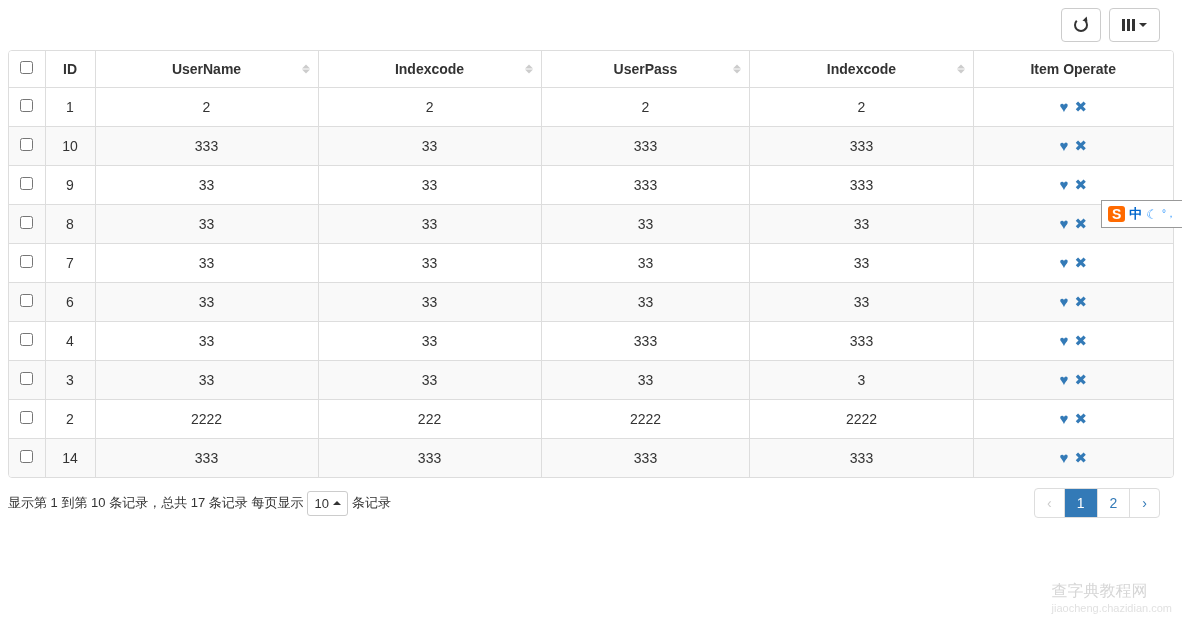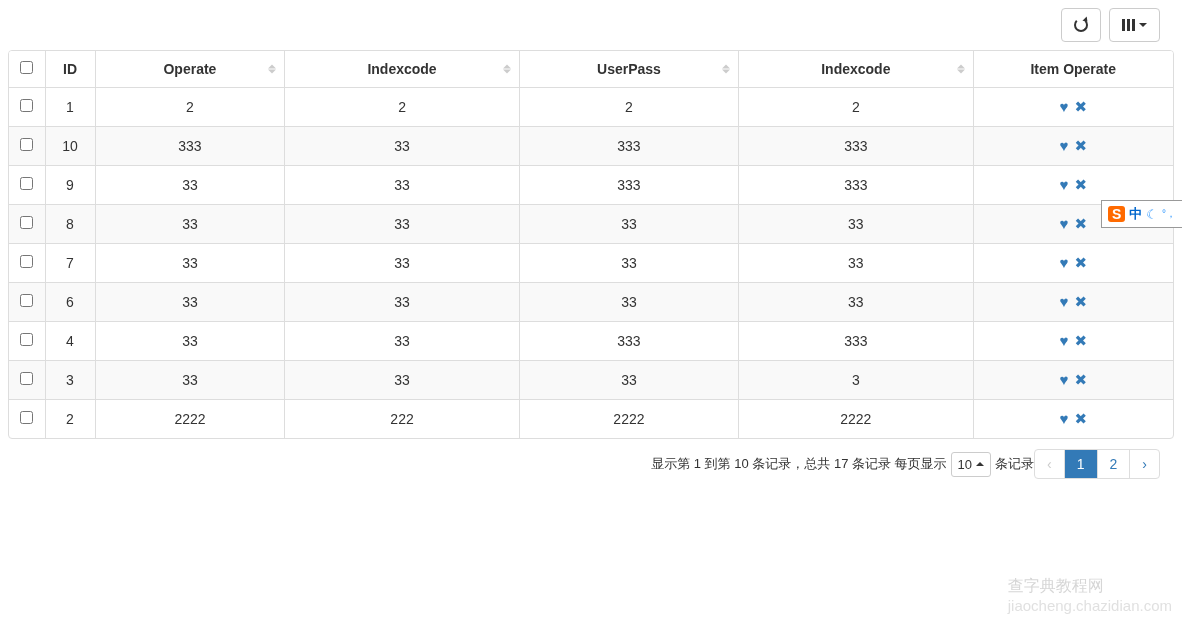--- a/index.html
+++ b/index.html
@@ -19,37 +19,37 @@
 .col-id { width: 50px; }
 .col-op { width: 200px; }
 .sortable { position: relative; cursor: pointer; }
 .sort-icons { position: absolute; right: 8px; top: 50%; transform: translateY(-50%); display: flex; flex-direction: column; gap: 1px; }
 .sort-up, .sort-down { width: 0; height: 0; border-left: 4px solid transparent; border-right: 4px solid transparent; }
 .sort-up { border-bottom: 4px solid #ccc; }
 .sort-down { border-top: 4px solid #ccc; }
 input[type=checkbox] { cursor: pointer; }
 .op-icons { display: inline-flex; gap: 6px; justify-content: center; color: #337ab7; }
 .op-icons span { cursor: pointer; font-size: 15px; }
-.footer { display: flex; justify-content: flex-end; align-items: center; margin-top: 10px; }
+.footer { display: flex; justify-content: space-between; align-items: center; margin-top: 10px; }
 .page-info { display: flex; align-items: center; gap: 4px; color: #333; font-size: 13px; }
 .page-size-select { border: 1px solid #ccc; border-radius: 3px; padding: 4px 6px; cursor: pointer; display: inline-flex; align-items: center; gap: 4px; }
 .caret-up { display: inline-block; width: 0; height: 0; border-left: 4px solid transparent; border-right: 4px solid transparent; border-bottom: 4px solid #333; }
 .pagination { display: flex; list-style: none; border: 1px solid #ddd; border-radius: 4px; overflow: hidden; margin-right: 14px; }
 .pagination li { border-right: 1px solid #ddd; }
 .pagination li:last-child { border-right: none; }
 .pagination li a { display: block; padding: 6px 12px; color: #337ab7; text-decoration: none; cursor: pointer; }
 .pagination li.active a { background: #337ab7; color: #fff; }
 .pagination li.disabled a { color: #ccc; cursor: not-allowed; }
 .ime-badge { position: fixed; right: 0; top: 200px; background: #fff; border: 1px solid #999; border-right: none; padding: 4px 6px; display: flex; align-items: center; gap: 4px; font-size: 13px; z-index: 100; }
 .ime-s { background: #ff6a00; color: #fff; font-weight: bold; border-radius: 3px; padding: 0 4px; font-size: 14px; }
 .ime-ch { color: #0066cc; font-weight: bold; }
 .ime-moon { color: #3399ff; }
 .ime-dot { color: #3399ff; font-size: 10px; }
 .watermark { position: fixed; right: 10px; bottom: 10px; color: #bbb; font-size: 16px; font-family: Liberation Sans, sans-serif; opacity: 0.6; pointer-events: none; z-index: 50; }
-.watermark .small { font-size: 15px; display: block; color: #ccc; }
+.watermark .small { font-size: 11px; display: block; color: #ccc; }
 .columns-icon { display: inline-flex; gap: 2px; }
 .columns-icon i { display: block; width: 3px; height: 12px; background: #333; }
 .refresh-icon { display: inline-block; width: 14px; height: 14px; border: 2px solid #333; border-top-color: transparent; border-radius: 50%; position: relative; }
 .refresh-icon::after { content: ''; position: absolute; top: -3px; right: -2px; width: 0; height: 0; border-left: 4px solid #333; border-top: 3px solid transparent; border-bottom: 3px solid transparent; transform: rotate(45deg); }
 </style>
 </head>
 <body>
 
 <div class="toolbar">
   <button class="btn" title="Refresh">
@@ -68,21 +68,21 @@
 <div class="table-wrap">
   <div class="table-scroll">
     <table>
       <thead>
         <tr>
           <th class="col-check">
             <input type="checkbox" style="">
           </th>
           <th class="col-id">ID</th>
           <th class="sortable">
-            <span>Operate</span>
+            <span>UserName</span>
             <span class="sort-icons">
                 <span class="sort-up"></span>
                 <span class="sort-down"></span>
               </span>
           </th>
           <th class="sortable">
             <span>Indexcode</span>
             <span class="sort-icons">
                 <span class="sort-up"></span>
                 <span class="sort-down"></span>
@@ -202,20 +202,32 @@
                 <span>✖</span>
               </span></td>
           </tr>
           <tr>
             <td class="col-check"><input type="checkbox" style=""></td>
             <td>2</td>
             <td>2222</td>
             <td>222</td>
             <td>2222</td>
             <td>2222</td>
+            <td class="col-op"><span class="op-icons">
+                <span>♥</span>
+                <span>✖</span>
+              </span></td>
+          </tr>
+          <tr>
+            <td class="col-check"><input type="checkbox" style=""></td>
+            <td>14</td>
+            <td>333</td>
+            <td>333</td>
+            <td>333</td>
+            <td>333</td>
             <td class="col-op"><span class="op-icons">
                 <span>♥</span>
                 <span>✖</span>
               </span></td>
           </tr>
         </tbody>
     </table>
   </div>
 </div>
 

